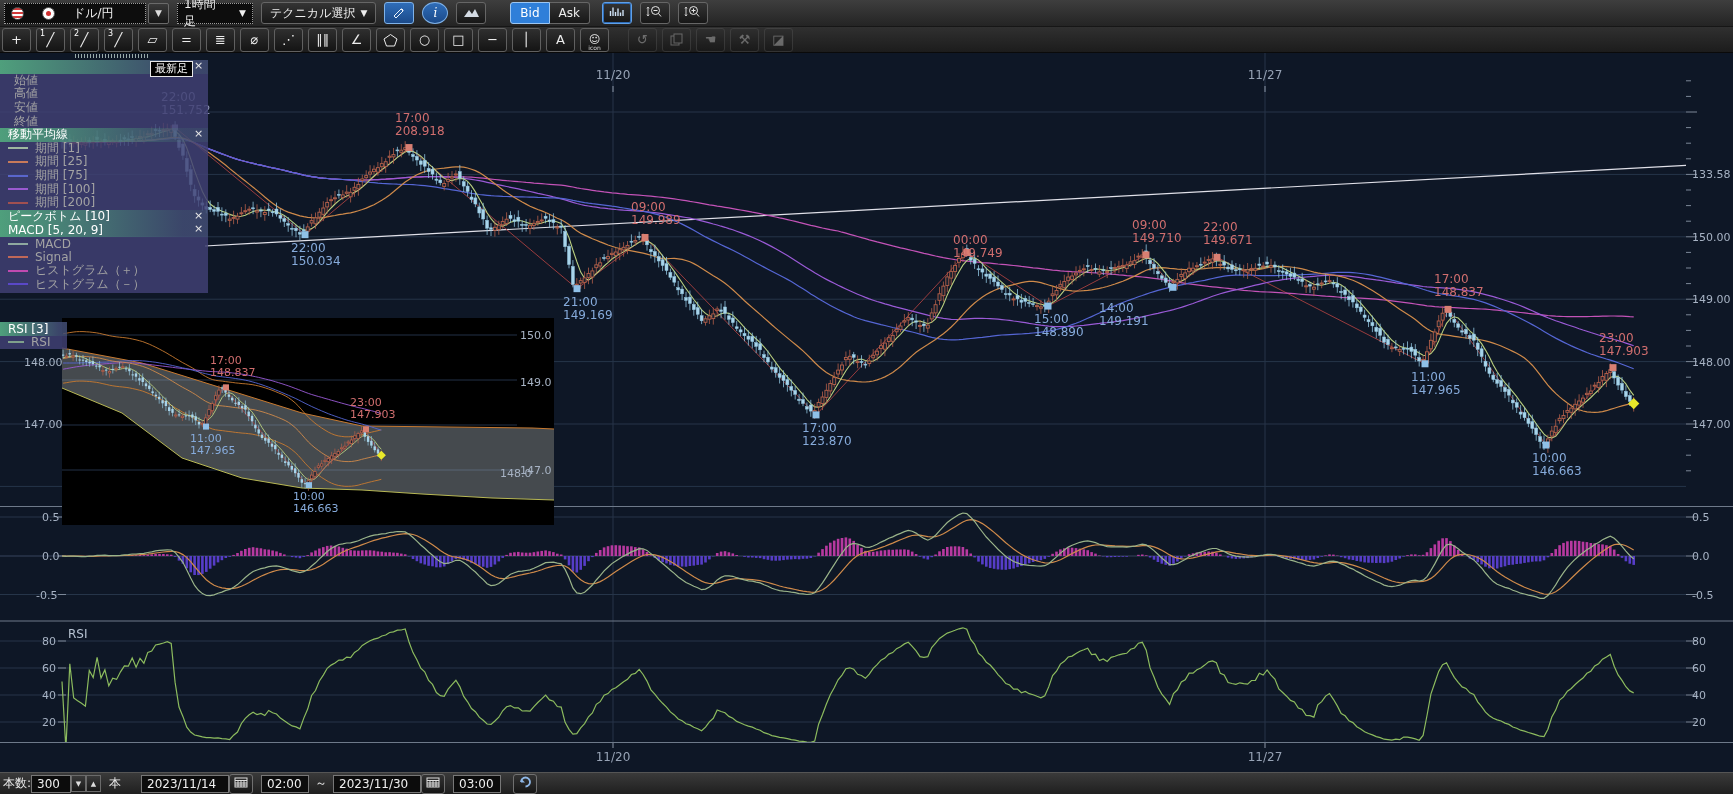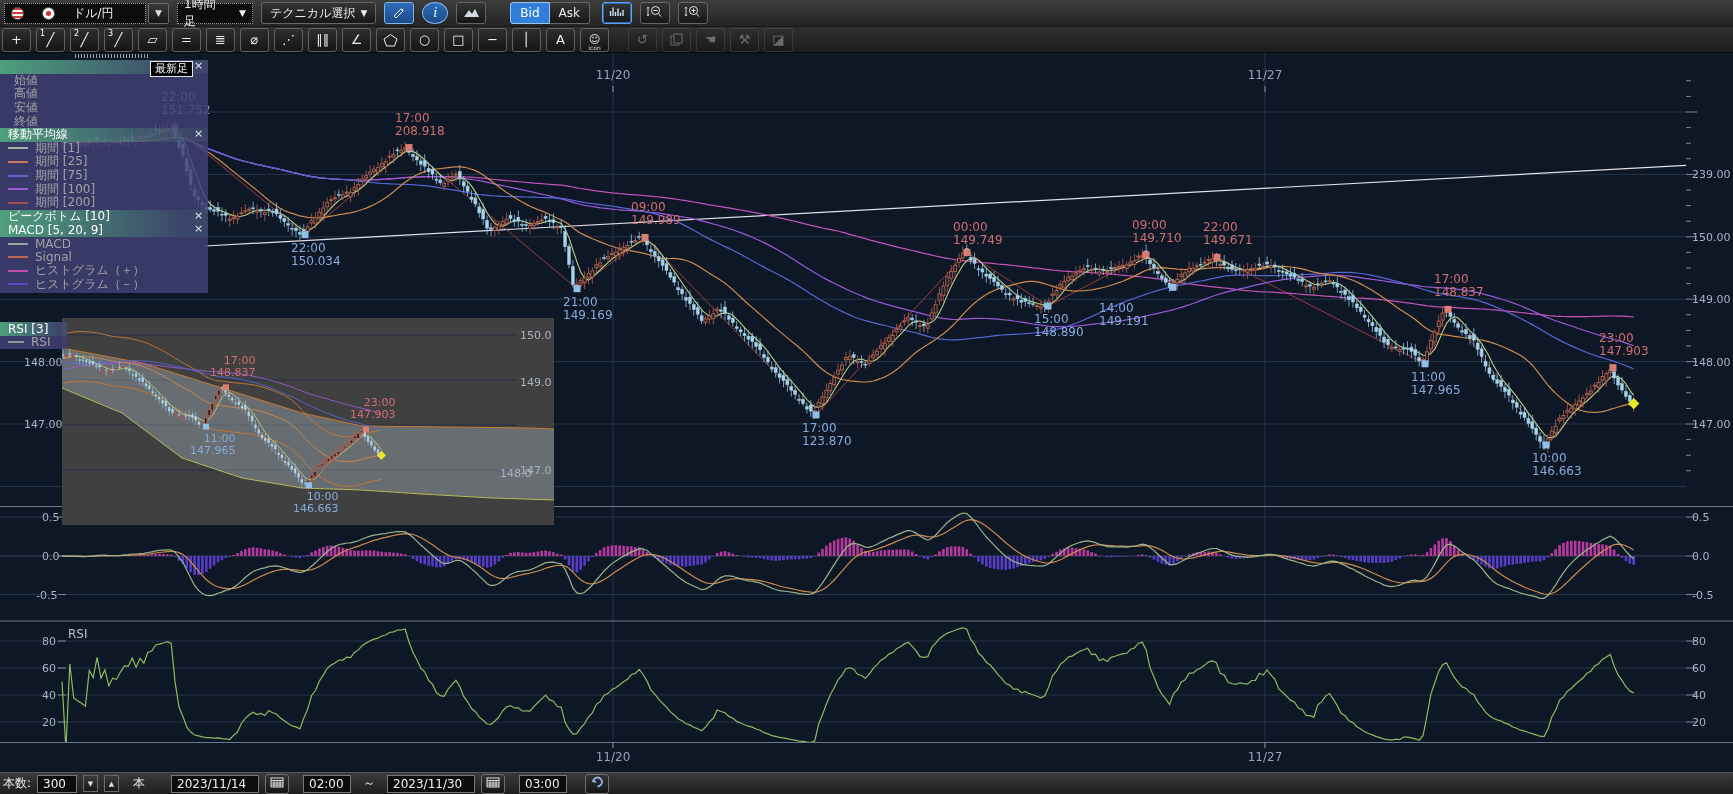--- a/index.html
+++ b/index.html
@@ -58,27 +58,27 @@
   .lgclose{position:absolute;right:4px;top:0;width:11px;height:12px;color:#e8e8e8;font-size:11px;
            line-height:12px;text-align:center;}
   .swatch{display:inline-block;width:20px;height:0;border-top:2px solid;margin-right:7px;}
   .indent{padding-left:14px;}
   #topdots{position:absolute;left:75px;top:1px;width:75px;height:4px;z-index:4;
      background:repeating-linear-gradient(90deg,#9aa 0 1px,transparent 1px 3px);}
   #latesttip{position:absolute;left:150px;top:8px;z-index:6;background:#000;border:1px solid #e8e8e8;
              color:#fff;font-size:11px;padding:0 4px;line-height:14px;}
   #rsiblock{position:absolute;left:0;top:269px;width:67px;z-index:5;background:rgba(64,64,116,.84);}
   
-  #inset{position:absolute;left:62px;top:265px;width:492px;height:207px;z-index:4;background:#404040;text-align:right;}
+  #inset{position:absolute;left:62px;top:265px;width:492px;height:207px;z-index:4;background:#000000;}
   #inset .lbl{font-size:11px;color:#a7b3c4;}
   .ann.small{font-size:11px;line-height:12px;}
   .leftlbl{position:absolute;color:#a7b3c4;font-size:11px;z-index:5;}
 
   
-  #tbar3{top:772px;height:22px;padding:0 3px;gap:6px;background:linear-gradient(#3a3a3a,#1f1f1f);
+  #tbar3{top:772px;height:22px;padding:0 3px;background:linear-gradient(#3a3a3a,#1f1f1f);
          border-top:1px solid #555;font-size:12px;color:#e8e8e8;}
   .field{height:16px;background:#0c0c0c;border:1px solid #777;color:#efefef;font-size:12px;
          padding:0 5px;display:flex;align-items:center;font-family:"DejaVu Sans","Liberation Sans",sans-serif;}
   .spin{width:13px;height:15px;background:linear-gradient(#3a3a3a,#181818);border:1px solid #6a6a6a;
         color:#ddd;font-size:7px;display:flex;align-items:center;justify-content:center;}
   .calbtn,.rstbtn{width:22px;height:18px;background:linear-gradient(#333,#151515);border:1px solid #707070;
         border-radius:3px;display:flex;align-items:center;justify-content:center;}
 </style>
 </head>
 <body>
@@ -1492,21 +1492,21 @@
           <div>149.169</div>
         </div>
         <div class="ann peak" style="left: 631px; top: 148.486px;">
           <div>09:00</div>
           <div>149.989</div>
         </div>
         <div class="ann bottom" style="left: 802px; top: 368.89px;">
           <div>17:00</div>
           <div>123.870</div>
         </div>
-        <div class="ann peak" style="left: 953px; top: 168px;">
+        <div class="ann peak" style="left: 953px; top: 181px;">
           <div>00:00</div>
           <div>149.749</div>
         </div>
         <div class="ann bottom" style="left: 1034px; top: 260.064px;">
           <div>15:00</div>
           <div>148.890</div>
         </div>
         <div class="ann peak" style="left: 1132px; top: 165.896px;">
           <div>09:00</div>
           <div>149.710</div>
@@ -1840,21 +1840,21 @@
         <div class="lgrow lghead">
           <span>RSI [3]</span>
         </div>
         <div class="lgrow ">
           <span class="swatch" style="width: 16px; border-top-color: rgb(127, 160, 140);"></span>
           <span>RSI</span>
         </div>
       </div>
     <div id="axislayer">
         <div class="lbl" style="left: 1692px; top: 53px; margin-left: 44px;">152.00</div>
-        <div class="lbl" style="left: 1692px; top: 115.4px;">239.00</div>
+        <div class="lbl" style="left: 1692px; top: 115.4px;">133.58</div>
         <div class="lbl" style="left: 1692px; top: 177.8px;">150.00</div>
         <div class="lbl" style="left: 1692px; top: 240.2px;">149.00</div>
         <div class="lbl" style="left: 1692px; top: 302.6px;">148.00</div>
         <div class="lbl" style="left: 1692px; top: 365px;">147.00</div>
         <div class="lbl" style="left: 1692px; top: 458px;">0.5</div>
         <div class="lbl" style="left: 1692px; top: 496.75px;">0.0</div>
         <div class="lbl" style="left: 1692px; top: 535.5px;">-0.5</div>
         <div class="lbl" style="left: 42px; top: 458px;">0.5</div>
         <div class="lbl" style="left: 42px; top: 496.75px;">0.0</div>
         <div class="lbl" style="left: 36px; top: 535.5px;">-0.5</div>

